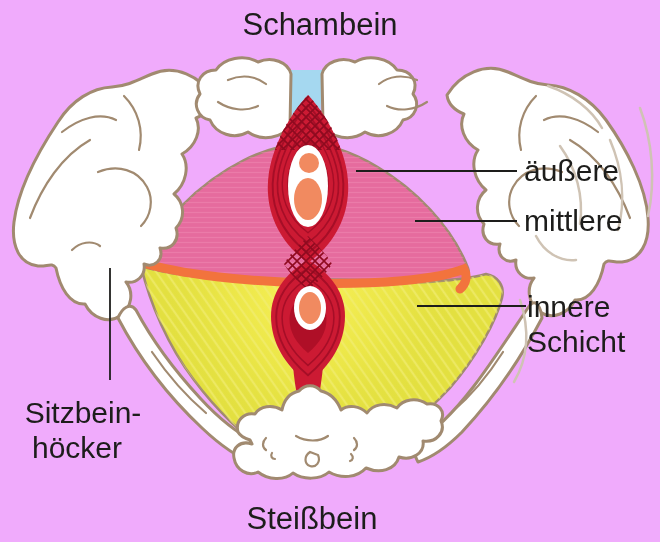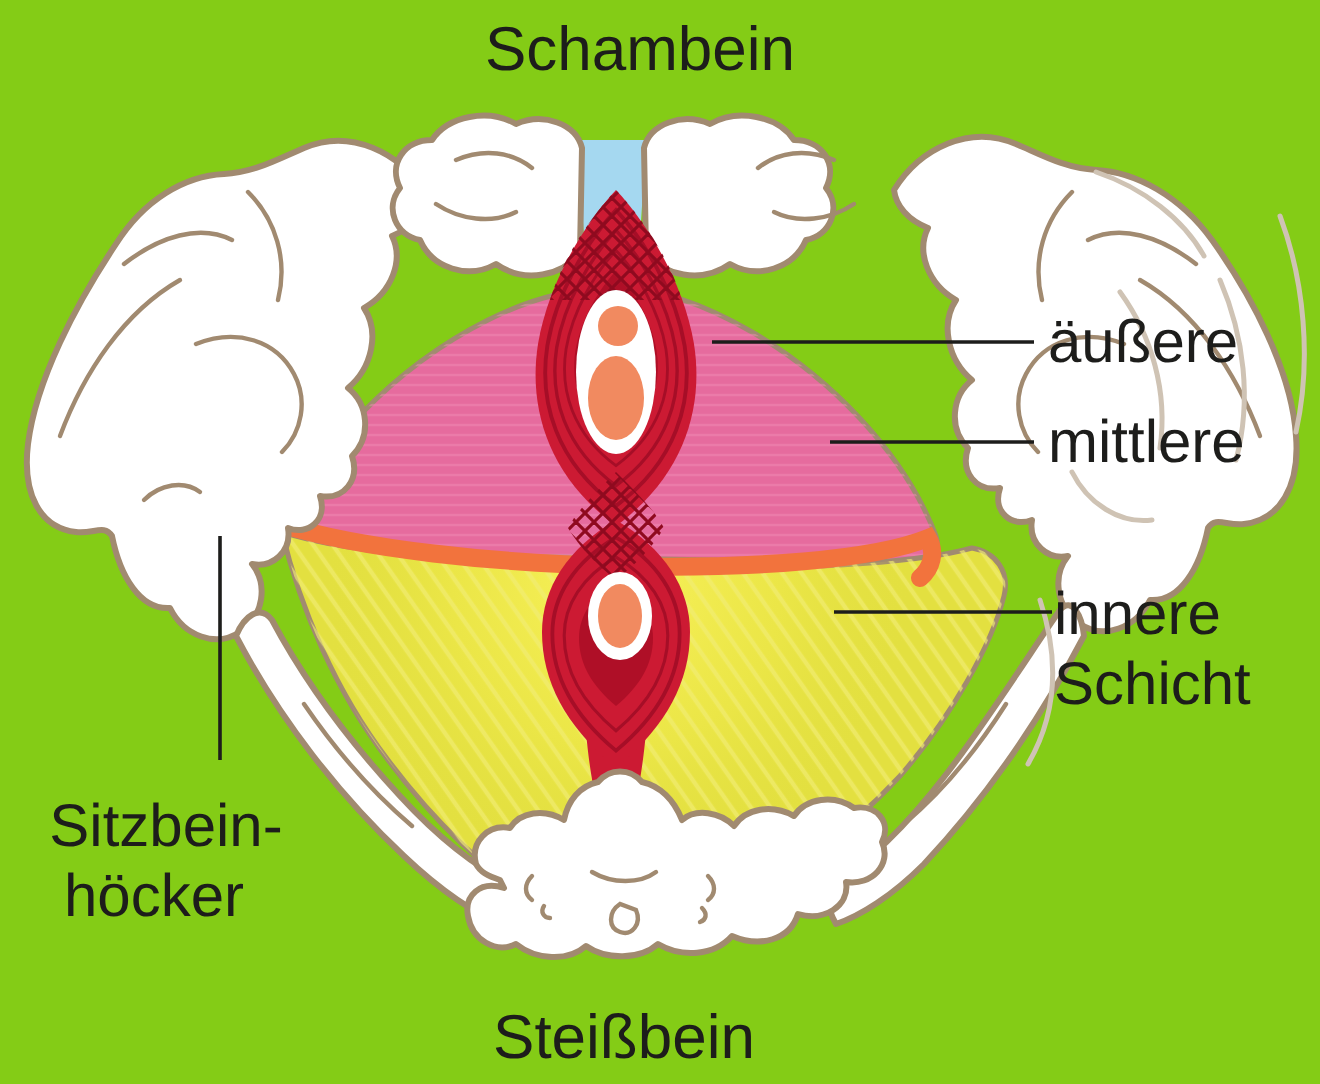--- a/index.html
+++ b/index.html
@@ -1,16 +1,16 @@
 <!DOCTYPE html>
 <html><head>
 <meta charset="utf-8">
 <style>
   html,body{margin:0;padding:0;background:#fff;}
-  .stage{position:relative;width:660px;height:542px;background:#84cc16;overflow:hidden;
+  .stage{position:relative;width:660px;height:542px;background:#f0abfc;overflow:hidden;
          font-family:"Liberation Sans",sans-serif;}
   svg{display:block;}
   text{font-family:"Liberation Sans",sans-serif;fill:#1d1d1b;}
   .lbl{font-size:30px;}
   .lbl-big{font-size:31px;}
 </style>
 </head>
 <body>
 
 <div class="stage">

